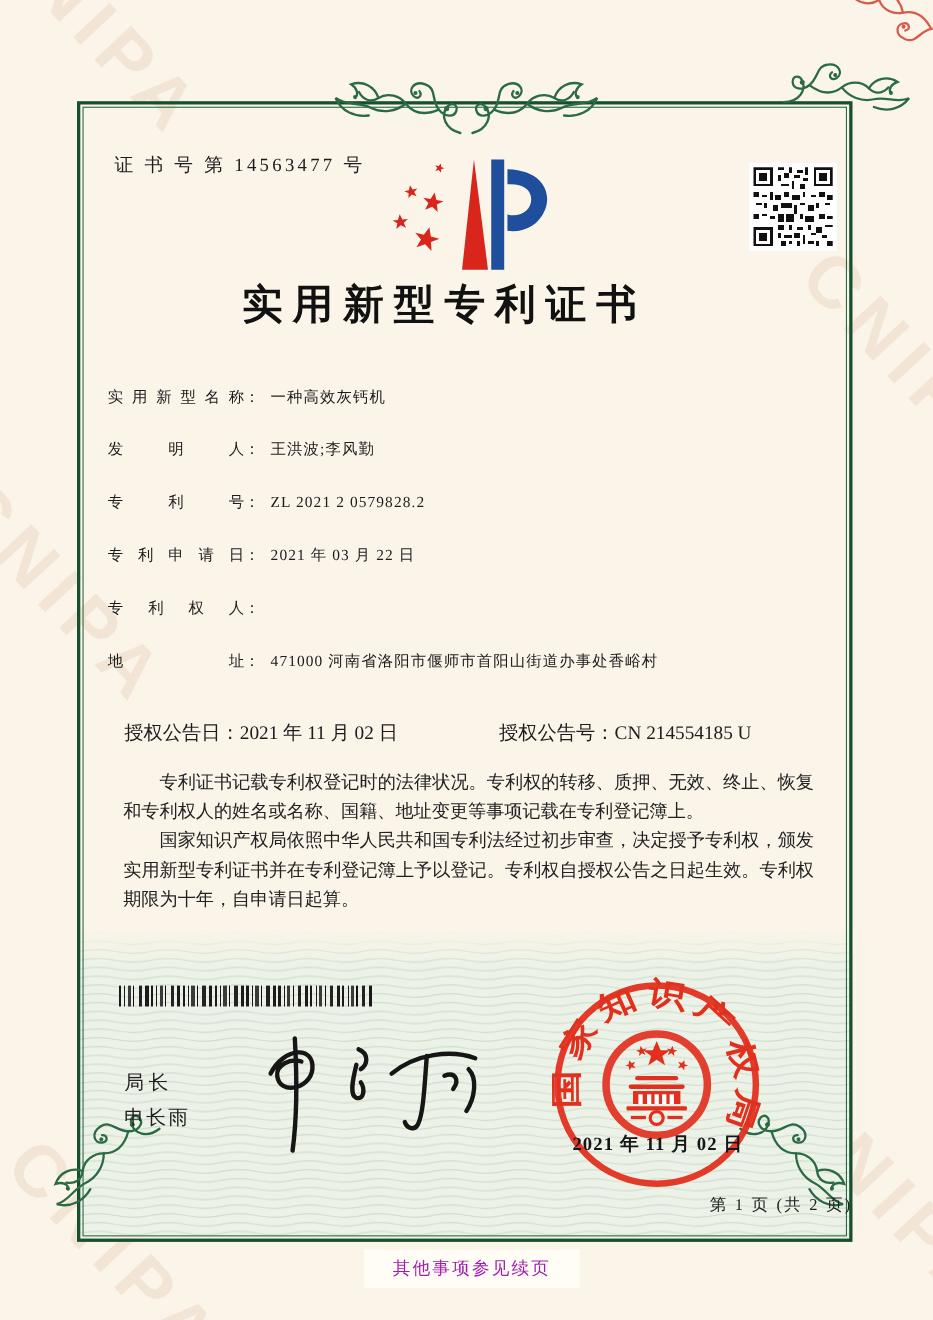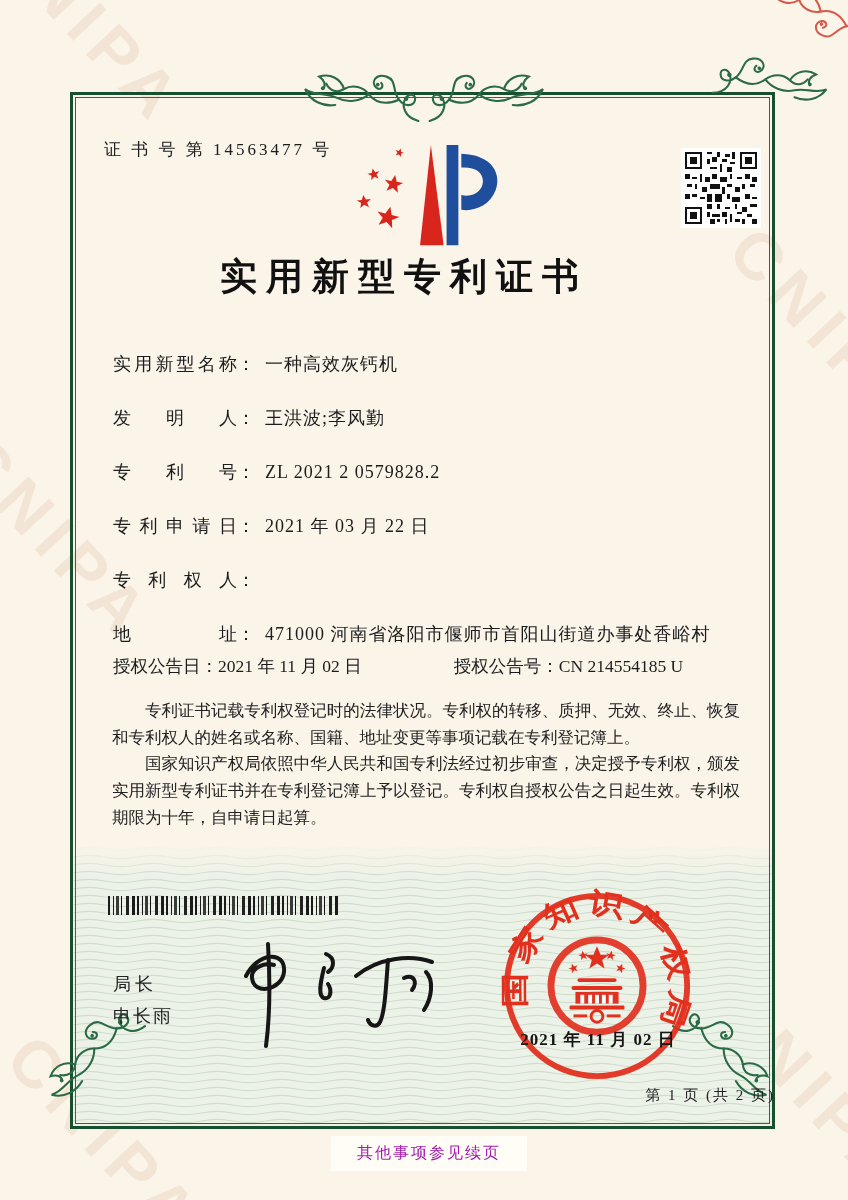--- a/index.html
+++ b/index.html
@@ -54,21 +54,21 @@
   .logo{position:absolute;left:344px;top:141px;width:158px;height:112px;}
   .qr{position:absolute;left:681px;top:148px;width:80px;height:80px;background:#fff;padding:4px;box-sizing:border-box;}
   .qr svg{width:100%;height:100%;display:block;}
 
   .title{
     position:absolute;left:70px;top:252px;width:668px;text-align:center;
     font-size:37px;font-weight:bold;letter-spacing:9px;color:#111;
   }
 
   
-  .fields{position:absolute;left:113px;top:352px;width:640px;font-size:18px;}
+  .fields{position:absolute;left:98px;top:352px;width:640px;font-size:14px;}
   .frow{display:flex;margin-bottom:30px;align-items:baseline;}
   .flabel{display:inline-block;width:124px;text-align:justify;text-align-last:justify;}
   .fcolon{margin-right:10px;}
   .fvalue{letter-spacing:1px;white-space:nowrap;}
   .grantrow{position:absolute;left:113px;top:654px;width:640px;font-size:17.5px;display:flex;}
   .grantrow .pair2{margin-left:92px;}
 
   
   .bodytext{
     position:absolute;left:112px;top:698px;width:628px;

